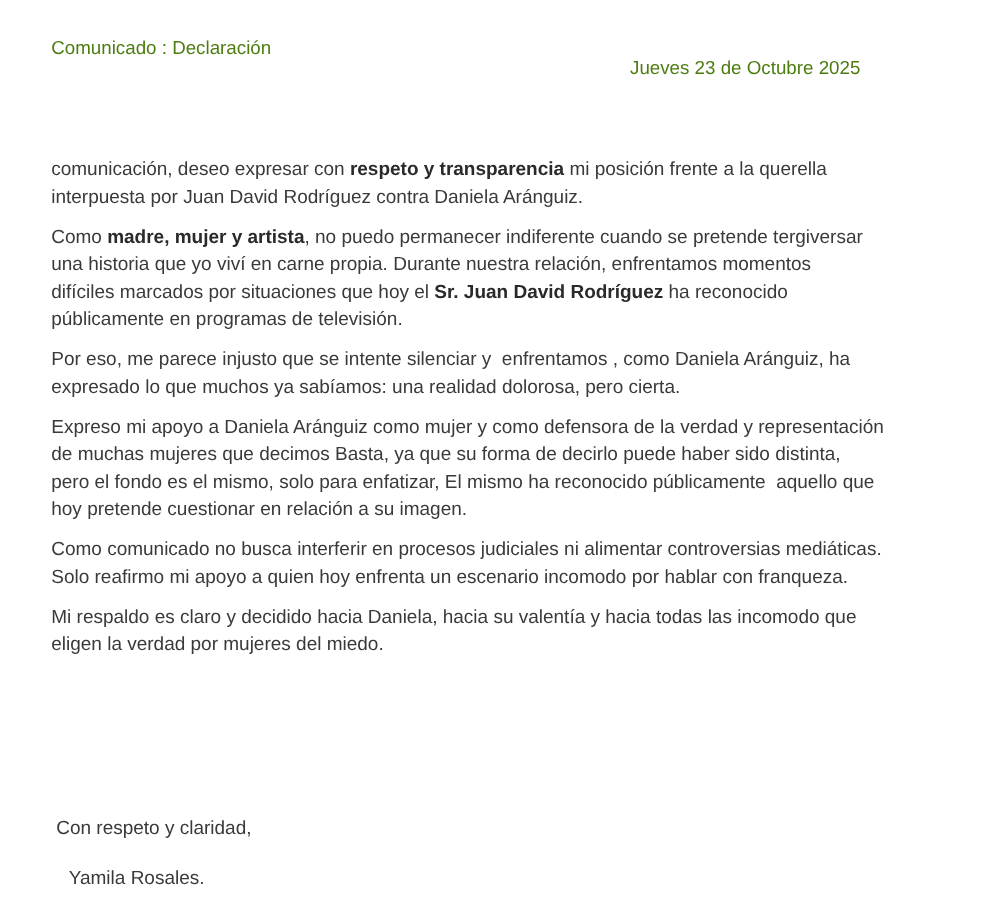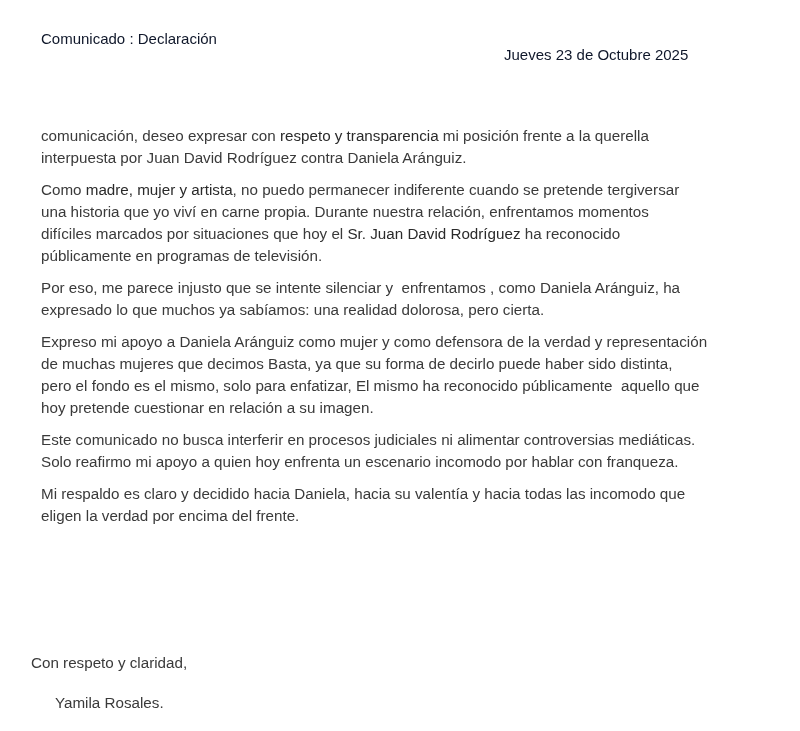--- a/index.html
+++ b/index.html
@@ -1,38 +1,38 @@
 <!DOCTYPE html>
 <html><head>
   <meta charset="utf-8">
   <style>
     html, body { margin: 0; padding: 0; background: #ffffff; }
     body { width: 800px; height: 731px; overflow: hidden; position: relative;
       font-family: "Liberation Sans", "DejaVu Sans", sans-serif; color: #3a3a3a; }
-    .header { position: absolute; top: 30px; left: 41px; right: 0; height: 20px; font-size: 15px; color: #0f172a; }
+    .header { position: absolute; top: 30px; left: 41px; right: 0; height: 20px; font-size: 15px; color: #4d7c0f; }
     .header .title { position: absolute; left: 0; top: 0; }
     .header .date { position: absolute; left: 463px; top: 16px; }
     .body { position: absolute; left: 41px; top: 125px; width: 740px; font-size: 15.2px; line-height: 22px; }
     .body p { margin: 0 0 10px 0; white-space: pre-wrap; }
     .line { display: block; white-space: pre; }
-    b { font-weight: normal; color: #2a2a2a; }
-    .closing { position: absolute; left: 31px; top: 654px; font-size: 15.2px; }
+    b { font-weight: bold; color: #2a2a2a; }
+    .closing { position: absolute; left: 45px; top: 654px; font-size: 15.2px; }
     .signature { position: absolute; left: 55px; top: 694px; font-size: 15.2px; }
   </style>
 </head>
 <body>
 
 <div class="header">
   <span class="title">Comunicado : Declaración</span>
   <span class="date">Jueves 23 de Octubre 2025</span>
 </div>
 
 <div class="body" id="doc-body">
     <p><span class="line"><span>comunicación, deseo expresar con </span><b>respeto y transparencia</b><span> mi posición frente a la querella</span></span><span class="line"><span>interpuesta por Juan David Rodríguez contra Daniela Aránguiz.</span></span></p>
     <p><span class="line"><span>Como </span><b>madre, mujer y artista</b><span>, no puedo permanecer indiferente cuando se pretende tergiversar</span></span><span class="line"><span>una historia que yo viví en carne propia. Durante nuestra relación, enfrentamos momentos</span></span><span class="line"><span>difíciles marcados por situaciones que hoy el </span><b>Sr. Juan David Rodríguez</b><span> ha reconocido</span></span><span class="line"><span>públicamente en programas de televisión.</span></span></p>
     <p><span class="line"><span>Por eso, me parece injusto que se intente silenciar y  enfrentamos , como Daniela Aránguiz, ha</span></span><span class="line"><span>expresado lo que muchos ya sabíamos: una realidad dolorosa, pero cierta.</span></span></p>
     <p><span class="line"><span>Expreso mi apoyo a Daniela Aránguiz como mujer y como defensora de la verdad y representación</span></span><span class="line"><span>de muchas mujeres que decimos Basta, ya que su forma de decirlo puede haber sido distinta,</span></span><span class="line"><span>pero el fondo es el mismo, solo para enfatizar, El mismo ha reconocido públicamente  aquello que</span></span><span class="line"><span>hoy pretende cuestionar en relación a su imagen.</span></span></p>
-    <p><span class="line"><span>Este comunicado no busca interferir en procesos judiciales ni alimentar controversias mediáticas.</span></span><span class="line"><span>Solo reafirmo mi apoyo a quien hoy enfrenta un escenario incomodo por hablar con franqueza.</span></span></p>
-    <p><span class="line"><span>Mi respaldo es claro y decidido hacia Daniela, hacia su valentía y hacia todas las incomodo que</span></span><span class="line"><span>eligen la verdad por encima del frente.</span></span></p>
+    <p><span class="line"><span>Como comunicado no busca interferir en procesos judiciales ni alimentar controversias mediáticas.</span></span><span class="line"><span>Solo reafirmo mi apoyo a quien hoy enfrenta un escenario incomodo por hablar con franqueza.</span></span></p>
+    <p><span class="line"><span>Mi respaldo es claro y decidido hacia Daniela, hacia su valentía y hacia todas las incomodo que</span></span><span class="line"><span>eligen la verdad por mujeres del miedo.</span></span></p>
   </div>
 
 <div class="closing">Con respeto y claridad,</div>
 <div class="signature">Yamila Rosales.</div>
 
 </body></html>

